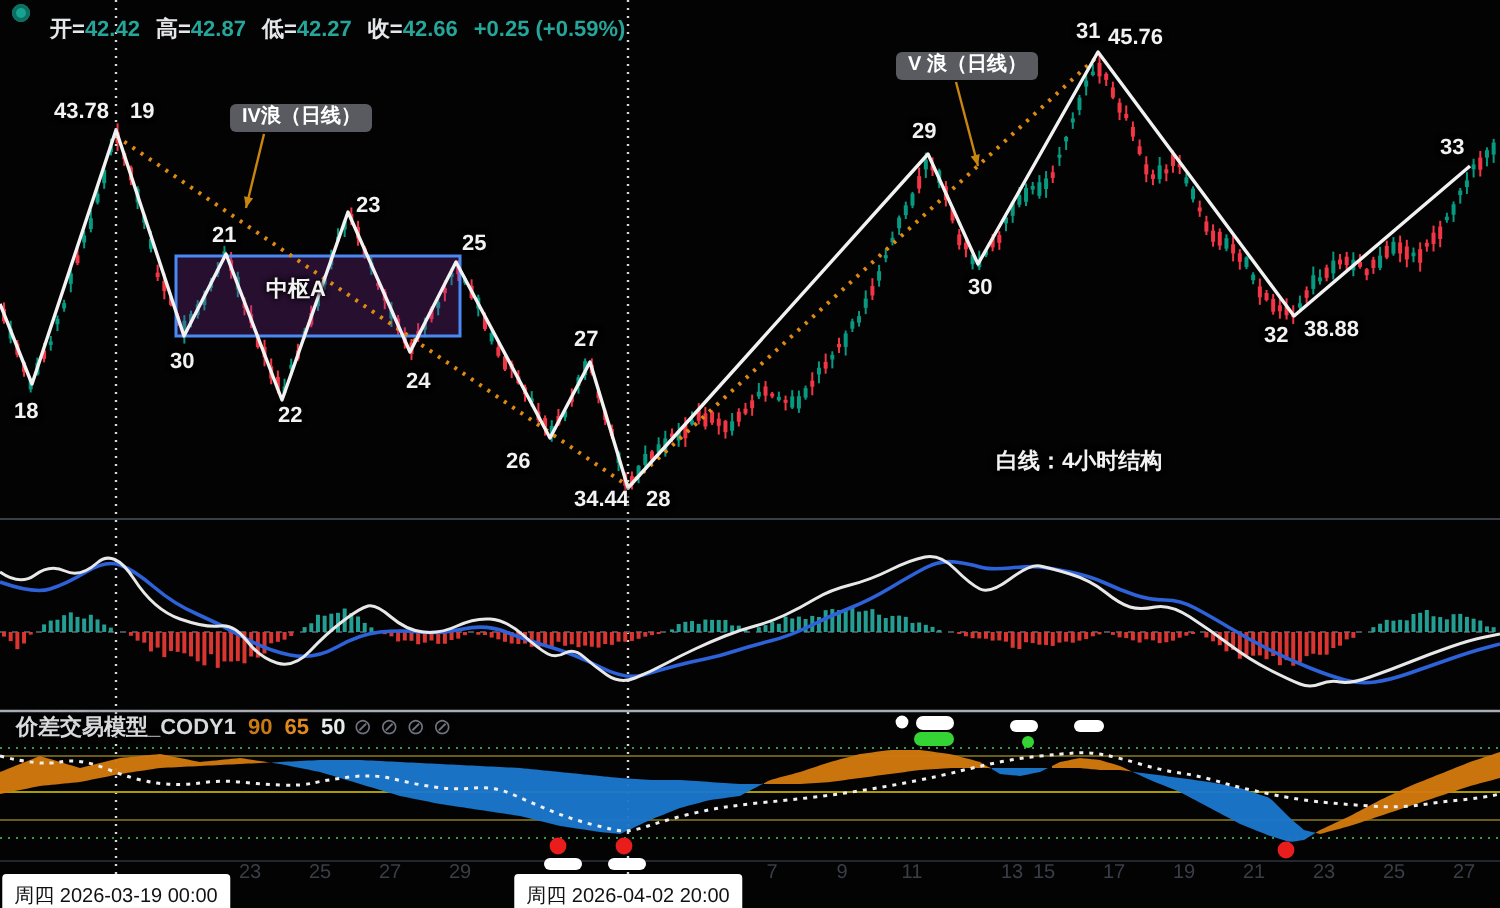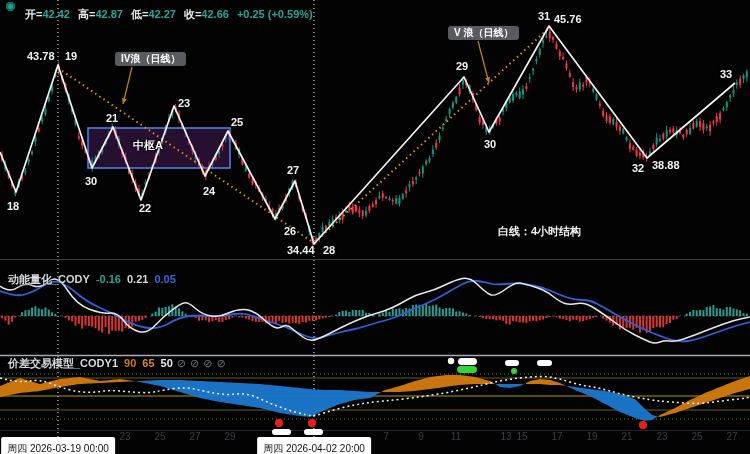--- a/index.html
+++ b/index.html
@@ -742,37 +742,34 @@
     </svg>
 
   <span class="status-dot"></span>
   <div id="legend"><span class="k">开=</span><span class="v">42.42</span><span class="k">高=</span><span class="v">42.87</span><span class="k">低=</span><span class="v">42.27</span><span class="k">收=</span><span class="v">42.66</span><span class="chg">+0.25 (+0.59%)</span></div>
 
   <div class="wavebox" style="left:115px;top:52px">IV浪（日线）</div>
   <div class="wavebox" style="left:448px;top:26px">V 浪（日线）</div>
   <div class="lbl" style="left:133px;top:140px">中枢A</div>
   <div class="lbl" style="left:498px;top:226px">白线：4小时结构</div>
 
-  <div class="panel-title" style="left:8px;top:272px">
-    <span>动能量化_CODY</span><span id="p1vals"><span class="pv" style="color: rgb(38, 166, 154);">-0.16</span><span class="pv" style="color: rgb(216, 217, 219);">0.21</span><span class="pv" style="color: rgb(57, 100, 224);">0.05</span></span>
-  </div>
   <div class="panel-title" style="left:8px;top:356px">
     <span>价差交易模型_CODY1</span><span id="p2vals"><span class="pv" style="color: rgb(201, 122, 20); margin-top: 12px;">90</span><span class="pv" style="color: rgb(224, 138, 30);">65</span><span class="pv" style="color: rgb(232, 233, 234);">50</span></span><span id="p2eyes"><span class="eye">⊘</span><span class="eye">⊘</span><span class="eye">⊘</span><span class="eye">⊘</span></span>
   </div>
 
   <div id="pivot-labels">
       <div class="lbl" style="left: 7px; top: 201px;">18</div>
       <div class="lbl" style="left: 65px; top: 51px;">19</div>
       <div class="lbl" style="left: 85px; top: 176px;">30</div>
       <div class="lbl" style="left: 106px; top: 113px;">21</div>
       <div class="lbl" style="left: 139px; top: 203px;">22</div>
       <div class="lbl" style="left: 178px; top: 98px;">23</div>
       <div class="lbl" style="left: 203px; top: 186px;">24</div>
       <div class="lbl" style="left: 231px; top: 117px;">25</div>
-      <div class="lbl" style="left: 284px; top: 226px;">26</div>
+      <div class="lbl" style="left: 253px; top: 226px;">26</div>
       <div class="lbl" style="left: 287px; top: 165px;">27</div>
       <div class="lbl" style="left: 323px; top: 245px;">28</div>
       <div class="lbl" style="left: 456px; top: 61px;">29</div>
       <div class="lbl" style="left: 484px; top: 139px;">30</div>
       <div class="lbl" style="left: 538px; top: 11px;">31</div>
       <div class="lbl" style="left: 632px; top: 163px;">32</div>
       <div class="lbl" style="left: 720px; top: 69px;">33</div>
       <div class="lbl" style="left: 27px; top: 51px;">43.78</div>
       <div class="lbl" style="left: 554px; top: 14px;">45.76</div>
       <div class="lbl" style="left: 287px; top: 245px;">34.44</div>

